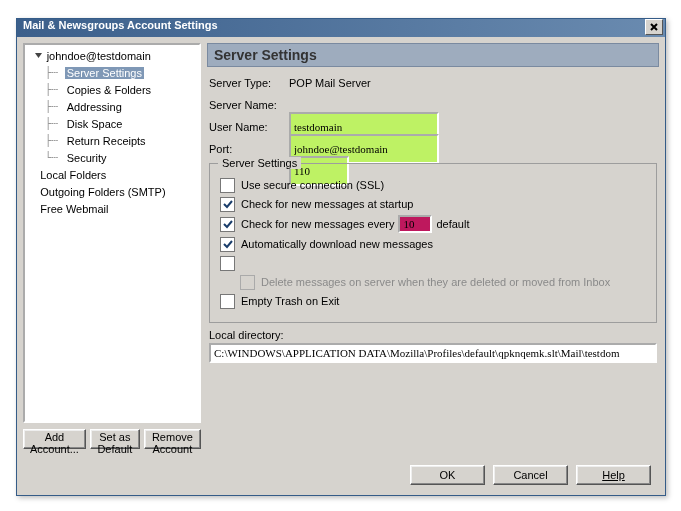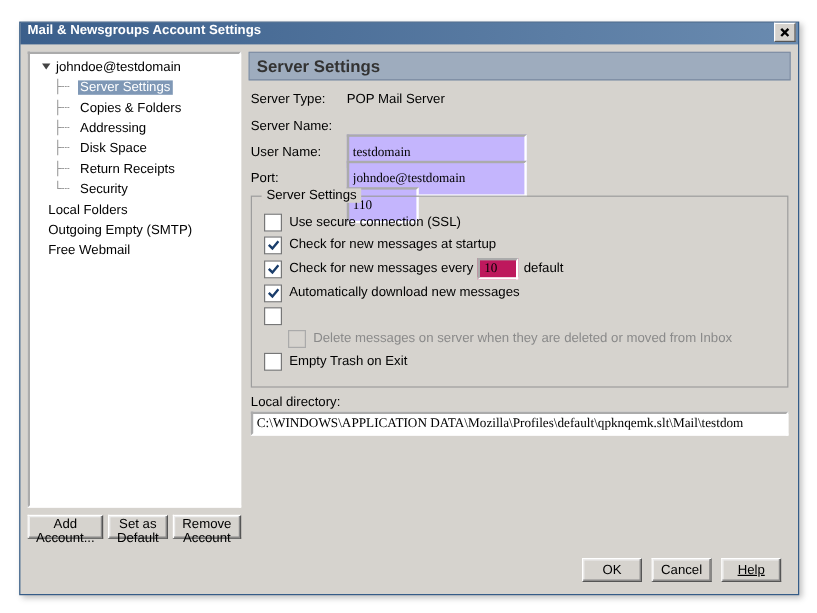--- a/index.html
+++ b/index.html
@@ -92,21 +92,21 @@
     color:#333;
   }
   .form{padding:4px 2px;}
   .frow{display:flex;align-items:center;margin:2px 0;height:20px;}
   .flabel{width:80px;}
   .fval{}
   .tinput{
     width:150px;height:30px;
     box-sizing:border-box;
     border:2px inset #fff;
-    background:#c4b5fd;
+    background:#bef264;
     font:11px Tahoma;
     padding:0 3px;
     margin-top:44px;
   }
   .tinput.short{width:60px;}
   .fieldset{
     border:1px solid #9d9d9d;
     margin:4px 0 6px 0;
     padding:10px 10px 10px 10px;
     position:relative;
@@ -135,21 +135,21 @@
     flex:1;height:20px;box-sizing:border-box;
     border:2px inset #fff;background:#fff;font:11px Tahoma;padding:0 3px;
     overflow:hidden;white-space:nowrap;
   }
   
   .footer{
     position:absolute;left:0;right:0;bottom:0;height:40px;
     display:flex;align-items:center;justify-content:flex-end;
     padding:0 14px;gap:8px;
   }
-  .footer .winbtn{width:50px;}
+  .footer .winbtn{width:75px;}
   .u{text-decoration:underline;}
 </style>
 </head>
 <body>
 
 <div class="window">
   <div class="titlebar">
     <span>Mail &amp; Newsgroups Account Settings</span>
     <span class="spacer"></span>
     <div class="close-btn">
@@ -192,21 +192,21 @@
         <div class="tree-row">
             <span class="dots">&nbsp;&nbsp;&nbsp;└┄&nbsp;</span>
             <span class="tree-label">Security</span>
           </div>
         <div class="tree-row">
             <span class="dots">&nbsp;&nbsp;</span>
             <span class="tree-label">Local Folders</span>
           </div>
         <div class="tree-row">
             <span class="dots">&nbsp;&nbsp;</span>
-            <span class="tree-label">Outgoing Empty (SMTP)</span>
+            <span class="tree-label">Outgoing Folders (SMTP)</span>
           </div>
         <div class="tree-row">
             <span class="dots">&nbsp;&nbsp;</span>
             <span class="tree-label">Free Webmail</span>
           </div>
       </div>
       <div class="btns">
         <button class="winbtn">Add Account...</button>
         <button class="winbtn">Set as Default</button>
         <button class="winbtn">Remove Account</button>

